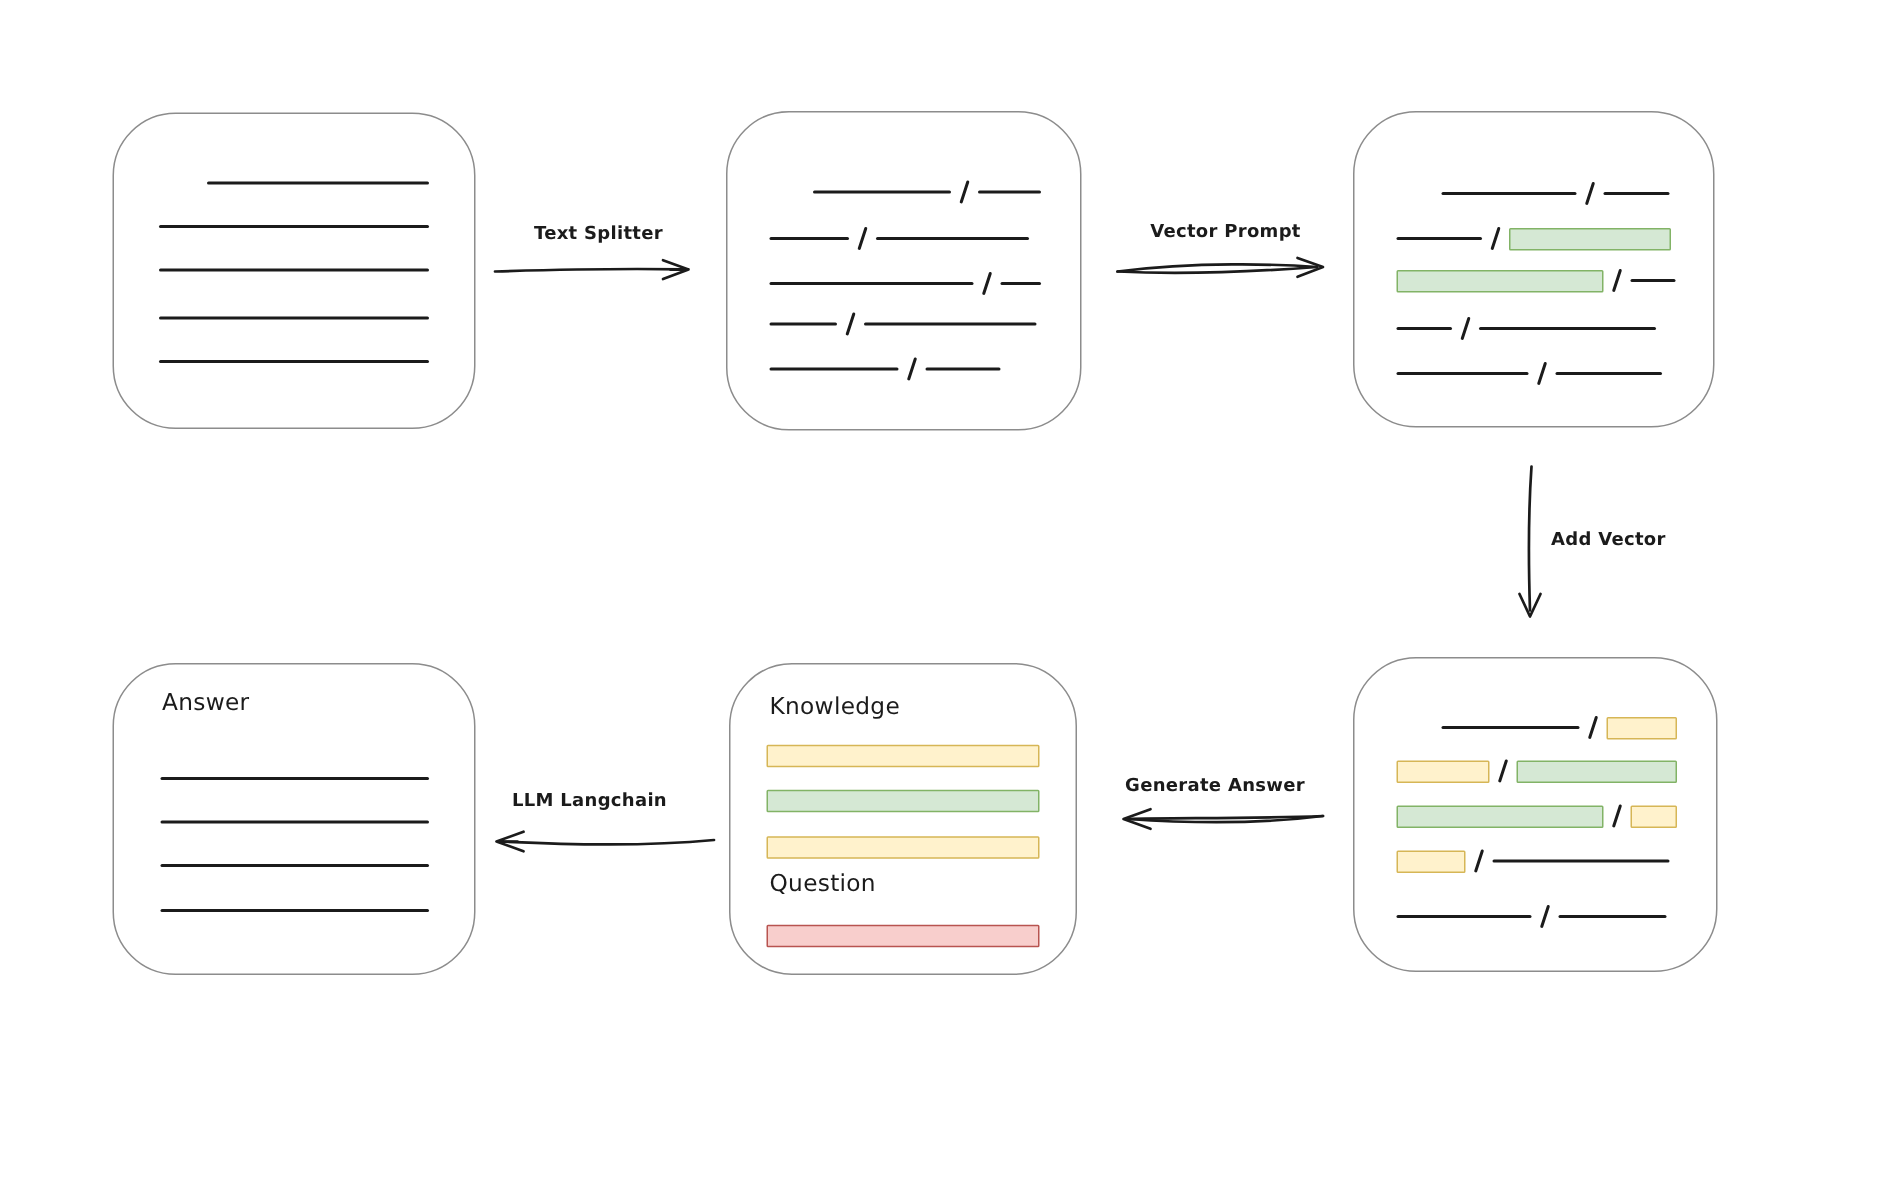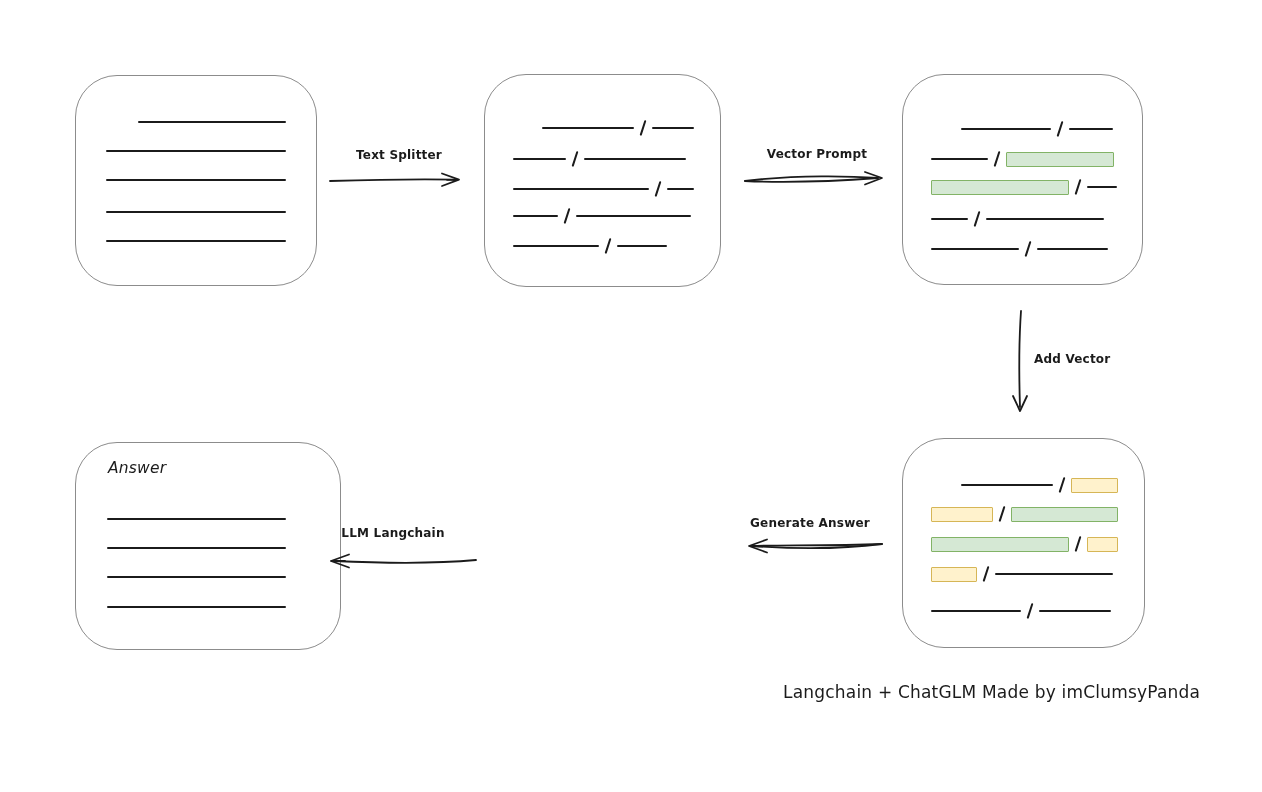--- a/index.html
+++ b/index.html
@@ -161,22 +161,38 @@
         <div class="cell-slash"></div>
         <div class="cell-line" style="width: 118px;"></div>
       </div>
       <div class="seg-row" style="left: 28px; top: 172px;">
         <div class="cell-line" style="width: 90px;"></div>
         <div class="cell-slash"></div>
         <div class="cell-line" style="width: 72px;"></div>
       </div>
     </div>
 
-
-  <div class="box" style="left:75px;top:442px;width:266px;height:208px;font-style:italic;">
+  <div class="box" style="left:486px;top:442px;width:232px;height:208px;">
+    <div class="box-title" style="left:26px;top:19px;">Knowledge</div>
+    <div class="box-title" style="left:26px;top:137px;">Question</div>
+  <div class="seg-row" style="left: 24px; top: 61px;">
+        <div class="cell-yellow" style="width: 182px;"></div>
+      </div>
+      <div class="seg-row" style="left: 24px; top: 91px;">
+        <div class="cell-green" style="width: 182px;"></div>
+      </div>
+      <div class="seg-row" style="left: 24px; top: 122px;">
+        <div class="cell-yellow" style="width: 182px;"></div>
+      </div>
+      <div class="seg-row" style="left: 24px; top: 181px;">
+        <div class="cell-red" style="width: 182px;"></div>
+      </div>
+    </div>
+
+  <div class="box" style="left:75px;top:442px;width:242px;height:208px;">
     <div class="box-title" style="left:32px;top:16px;">Answer</div>
   <div class="seg-row" style="left: 31px; top: 76px;">
         <div class="cell-line" style="width: 179px;"></div>
       </div>
       <div class="seg-row" style="left: 31px; top: 105px;">
         <div class="cell-line" style="width: 179px;"></div>
       </div>
       <div class="seg-row" style="left: 31px; top: 134px;">
         <div class="cell-line" style="width: 179px;"></div>
       </div>
@@ -210,15 +226,14 @@
     <path d="M31,3.5 L13,10 L31,16.5"></path>
   </svg>
   <div class="lbl center" style="left:736px;top:516px;width:148px;">Generate Answer</div>
 
   <svg class="arrow" style="left:318px;top:551px;" width="162" height="20" viewBox="0 0 162 20">
     <path d="M158,9 C110,13.5 60,12 16,10"></path>
     <path d="M31,3.5 L13,10 L31,16.5 M13,10 L27,10"></path>
   </svg>
   <div class="lbl center" style="left:318px;top:526px;width:150px;">LLM Langchain</div>
 
-  <div class="footer" style="left:783px;top:682px;">Langchain + ChatGLM Made by imClumsyPanda</div>
 
 </div>
 
 </body></html>

